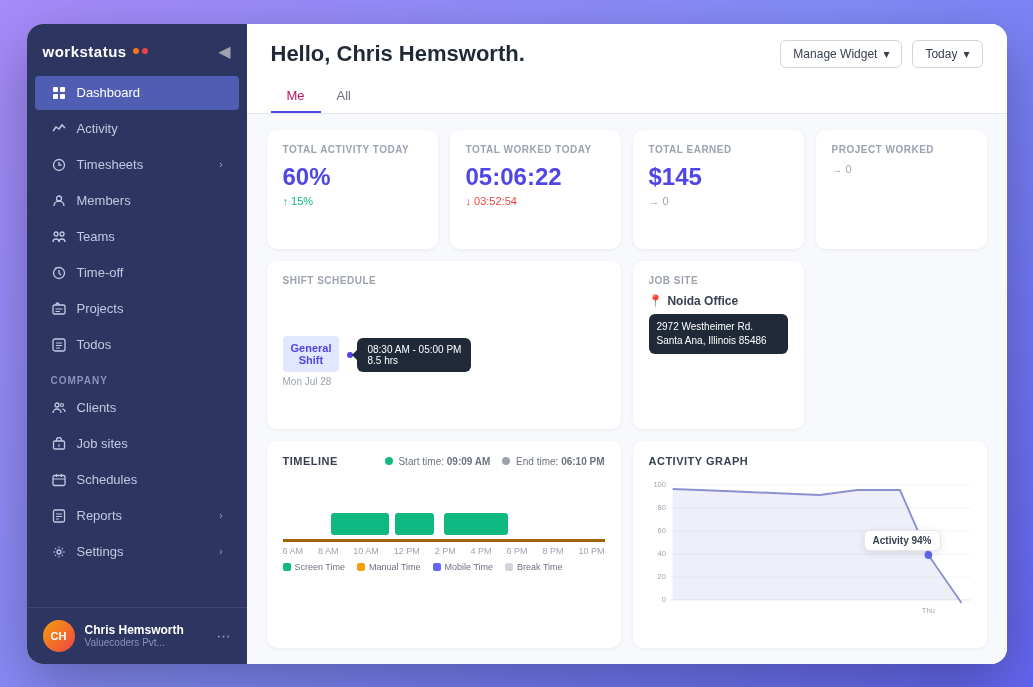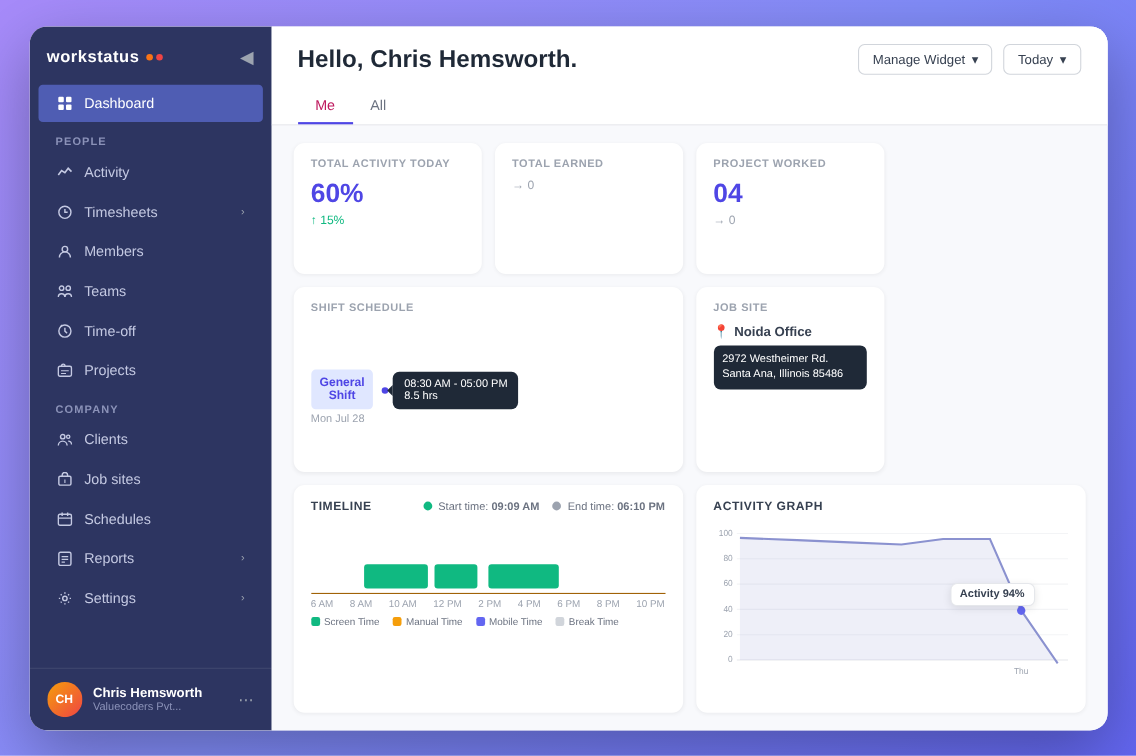--- a/index.html
+++ b/index.html
@@ -297,21 +297,21 @@
     .time-dot {
       width: 8px; height: 8px; border-radius: 50%; display: inline-block; margin-right: 3px;
     }
     .time-dot.green { background: #10b981; }
     .time-dot.gray { background: #9ca3af; }
     .timeline-axis {
       display: flex;
       justify-content: space-between;
       font-size: 9px;
       color: #9ca3af;
-      border-top: 1px solid #a16207;
+      border-top: 3px solid #a16207;
       padding-top: 4px;
     }
     .timeline-legend {
       display: flex;
       gap: 12px;
       font-size: 9px;
       color: #6b7280;
       margin-top: 6px;
     }
     .legend-item {
@@ -375,21 +375,20 @@
         <svg width="14" height="14" viewBox="0 0 14 14" fill="none">
           <rect x="1" y="1" width="5" height="5" rx="1" fill="#fff"></rect>
           <rect x="8" y="1" width="5" height="5" rx="1" fill="#fff"></rect>
           <rect x="1" y="8" width="5" height="5" rx="1" fill="#fff"></rect>
           <rect x="8" y="8" width="5" height="5" rx="1" fill="#fff"></rect>
         </svg>
       </span>
       <span class="nav-label">Dashboard</span>
     </div>
 
-    <div class="section-title">PEOPLE</div>
 
     <div class="nav-item">
       <span class="nav-icon">
         <svg width="14" height="14" viewBox="0 0 14 14" fill="none">
           <polyline points="1,9 4,5 7,7 10,3 13,6" stroke="#c4c9e2" stroke-width="1.5" fill="none"></polyline>
         </svg>
       </span>
       <span class="nav-label">Activity</span>
     </div>
 
@@ -442,20 +441,31 @@
         <svg width="14" height="14" viewBox="0 0 14 14" fill="none">
           <rect x="1" y="3" width="12" height="9" rx="1.5" stroke="#c4c9e2" stroke-width="1.3"></rect>
           <path d="M4 3V2.5a1.5 1.5 0 013 0V3" stroke="#c4c9e2" stroke-width="1.3"></path>
           <line x1="3.5" y1="7" x2="10.5" y2="7" stroke="#c4c9e2" stroke-width="1"></line>
           <line x1="3.5" y1="9.5" x2="8" y2="9.5" stroke="#c4c9e2" stroke-width="1"></line>
         </svg>
       </span>
       <span class="nav-label">Projects</span>
     </div>
 
+    <div class="nav-item">
+      <span class="nav-icon">
+        <svg width="14" height="14" viewBox="0 0 14 14" fill="none">
+          <rect x="1" y="1" width="12" height="12" rx="2" stroke="#c4c9e2" stroke-width="1.3"></rect>
+          <line x1="4" y1="5" x2="10" y2="5" stroke="#c4c9e2" stroke-width="1"></line>
+          <line x1="4" y1="7.5" x2="10" y2="7.5" stroke="#c4c9e2" stroke-width="1"></line>
+          <line x1="4" y1="10" x2="8" y2="10" stroke="#c4c9e2" stroke-width="1"></line>
+        </svg>
+      </span>
+      <span class="nav-label">Todos</span>
+    </div>
 
     <div class="section-title">COMPANY</div>
 
     <div class="nav-item">
       <span class="nav-icon">
         <svg width="14" height="14" viewBox="0 0 14 14" fill="none">
           <circle cx="5" cy="4" r="2" stroke="#c4c9e2" stroke-width="1.3"></circle>
           <circle cx="10" cy="4" r="1.5" stroke="#c4c9e2" stroke-width="1.2"></circle>
           <path d="M1 12c0-2.2 1.8-4 4-4s4 1.8 4 4" stroke="#c4c9e2" stroke-width="1.3" fill="none"></path>
           <path d="M10 8c1.5 0 3 1 3 3" stroke="#c4c9e2" stroke-width="1.2" fill="none"></path>
@@ -546,26 +556,31 @@
 
     <div class="content">
 
       <div class="metrics-row">
         <div class="card">
           <div class="card-label">TOTAL ACTIVITY TODAY</div>
           <div class="card-value">60%</div>
           <div class="card-sub green">↑ 15%</div>
         </div>
         <div class="card">
+          <div class="card-label">TOTAL WORKED TODAY</div>
+          <div class="card-value">05:06:22</div>
+          <div class="card-sub red">↓ 03:52:54</div>
+        </div>
+        <div class="card">
           <div class="card-label">TOTAL EARNED</div>
+          <div class="card-value">$145</div>
           <div class="card-sub neutral">→ 0</div>
         </div>
         <div class="card">
           <div class="card-label">PROJECT WORKED</div>
-          <div class="card-value">04</div>
           <div class="card-sub neutral">→ 0</div>
         </div>
       </div>
 
       <div class="middle-row">
 
         <div class="card" style="grid-column:1/3;">
           <div class="card-label">SHIFT SCHEDULE</div>
           <div class="shift-schedule-area">
             <div style="display:flex;flex-direction:column;align-items:flex-start;">

